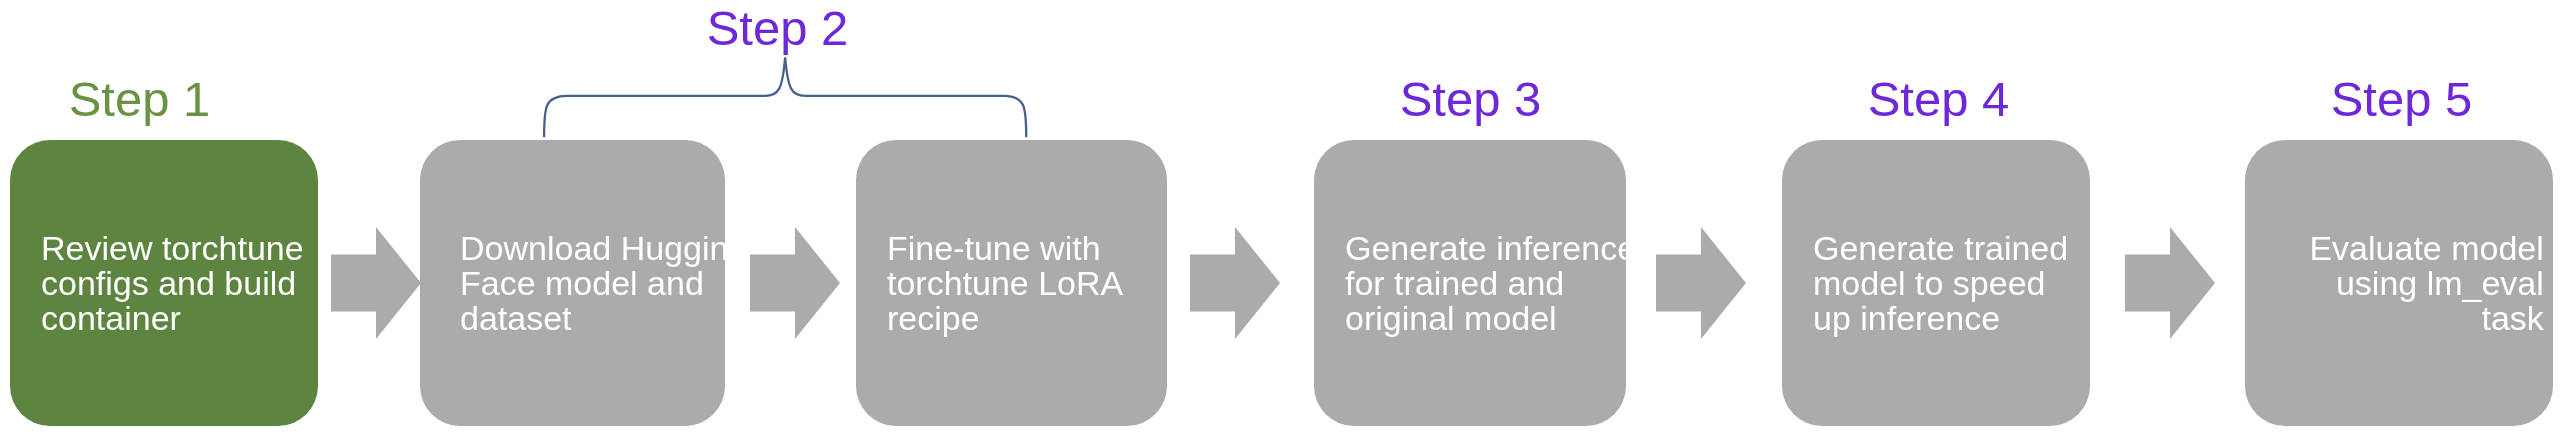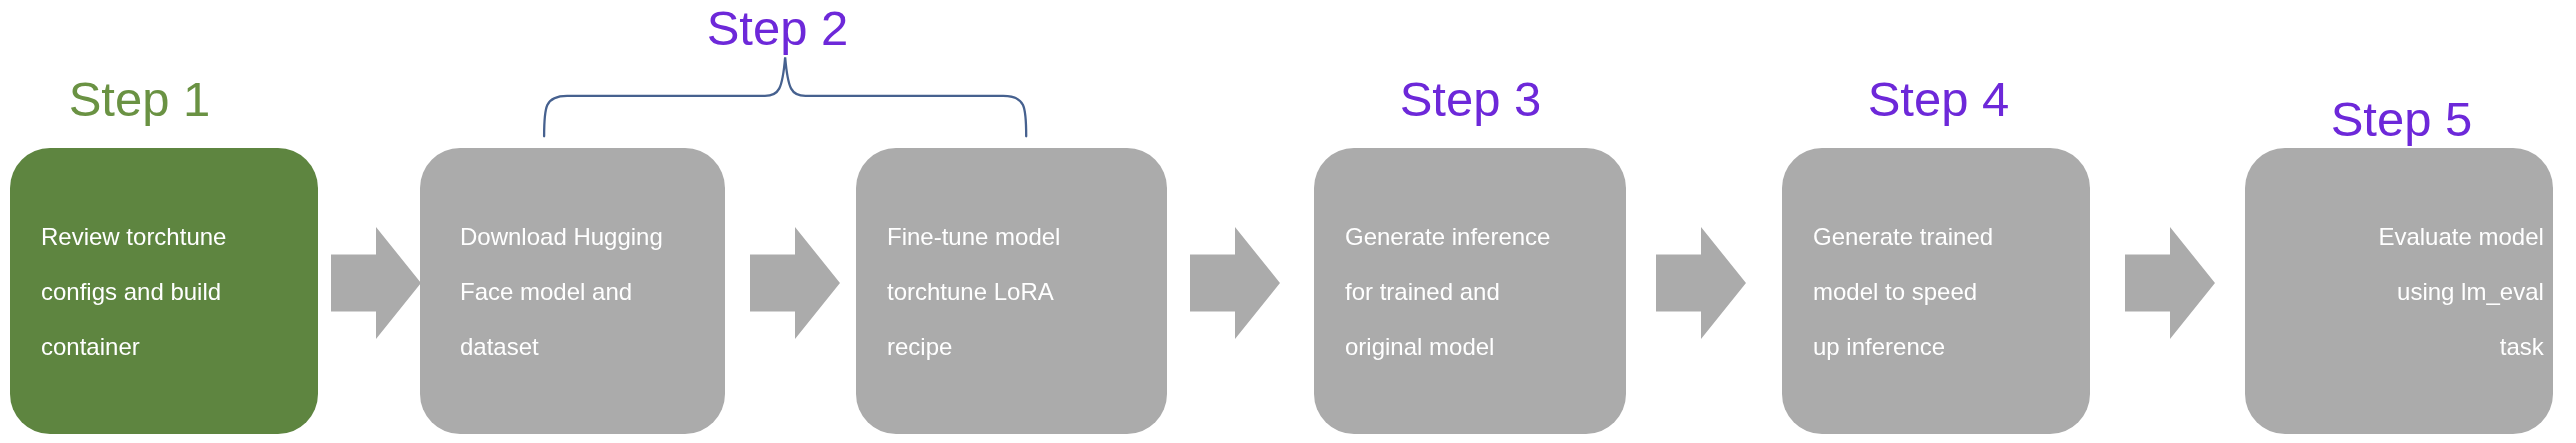--- a/index.html
+++ b/index.html
@@ -18,37 +18,36 @@
     text-align:center;
     font-size:49px;
     line-height:1;
     color:#6d28d9;
     white-space:nowrap;
   }
   .t1{left:-26px;color:#6a9243;}
   .t2{left:612px;top:3.7px;}
   .t3{left:1305px;}
   .t4{left:1773px;}
-  .t5{left:2236px;margin-top:20px;}
+  .t5{left:2236px;}
   .box{
     position:absolute;
-    top:148px;
+    top:140px;
     height:286px;
     border-radius:40px;
     background:#ababab;
     color:#ffffff;
     display:flex;
     flex-direction:column;
     justify-content:center;
     padding-left:31px;
     padding-right:9.2px;
     box-sizing:border-box;
-    font-size:24px;
+    font-size:34px;
     line-height:35px;
-    gap:20px;
   }
   .box .line{white-space:nowrap;}
   .b1{left:10px;width:308px;background:#5e8540;}
   .b2{left:420px;width:305px;padding-left:40px;}
   .b3{left:856px;width:311px;}
   .b4{left:1314px;width:312px;}
   .b5{left:1782px;width:308px;}
   .b6{left:2245px;width:308px;align-items:flex-end;}
   .arrow{
     position:absolute;
@@ -98,21 +97,21 @@
     <div class="line">Download Hugging</div>
     <div class="line">Face model and</div>
     <div class="line">dataset</div>
   </div>
 
   <svg class="arrow a2" viewBox="0 0 98 122" aria-hidden="true">
     <polygon points="0,30 49,30 49,0 98,61 49,122 49,92 0,92" fill="#ababab"></polygon>
   </svg>
 
   <div class="box b3">
-    <div class="line">Fine-tune model</div>
+    <div class="line">Fine-tune with</div>
     <div class="line">torchtune LoRA</div>
     <div class="line">recipe</div>
   </div>
 
   <svg class="arrow a3" viewBox="0 0 98 122" aria-hidden="true">
     <polygon points="0,30 49,30 49,0 98,61 49,122 49,92 0,92" fill="#ababab"></polygon>
   </svg>
 
   <div class="box b4">
     <div class="line">Generate inference</div>

